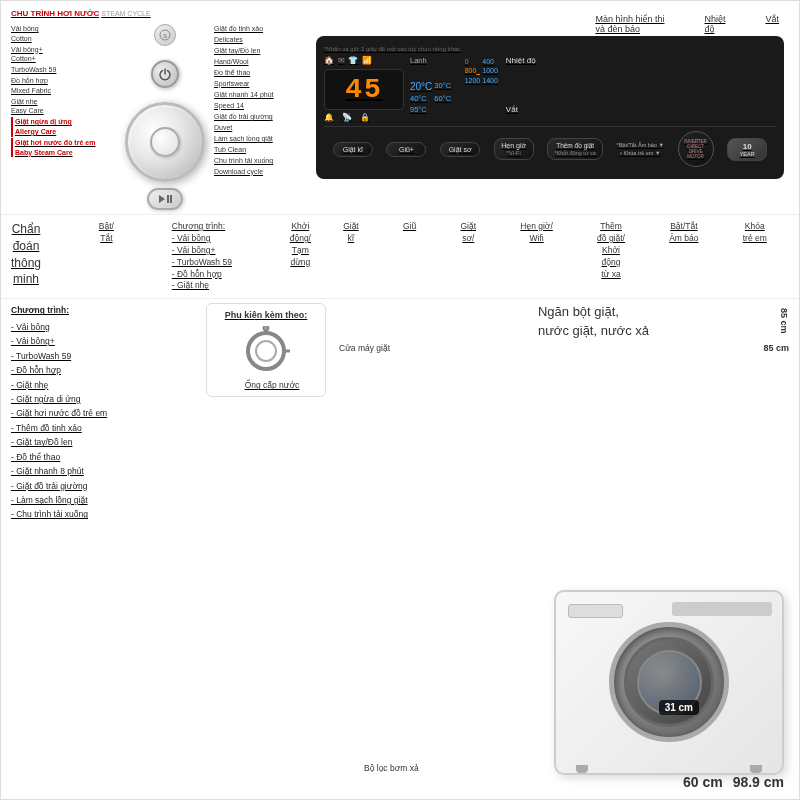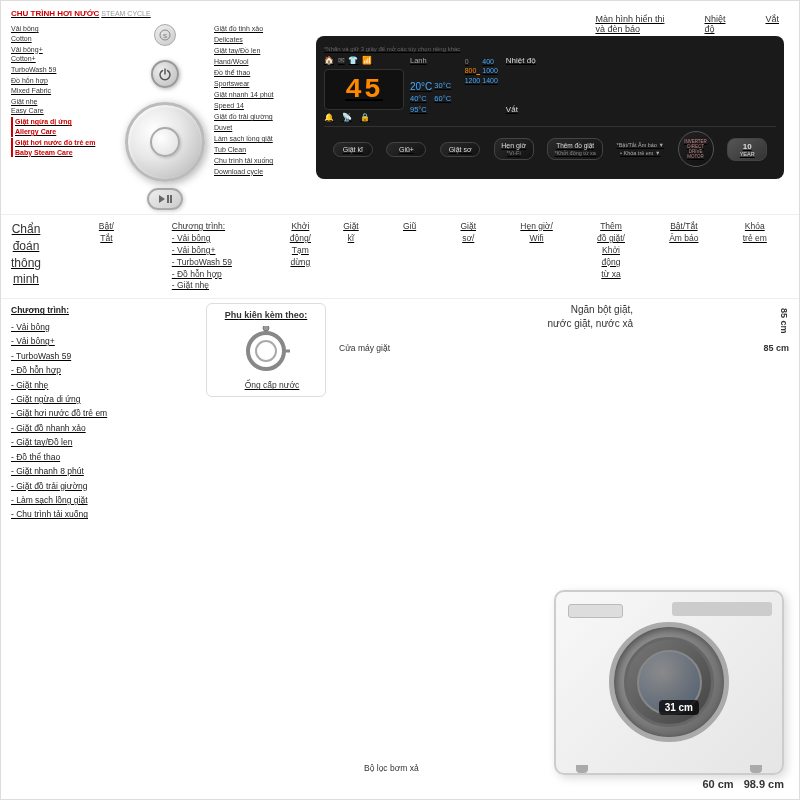--- a/index.html
+++ b/index.html
@@ -429,21 +429,21 @@
 
     <div style="width:185px; font-size:8.5px; line-height:1.7; color:#222;">
       <div style="font-weight:bold; margin-bottom:2px;">Chương trình:</div>
       <div>- Vải bông</div>
       <div>- Vải bông+</div>
       <div>- TurboWash 59</div>
       <div>- Đồ hỗn hợp</div>
       <div>- Giặt nhẹ</div>
       <div>- Giặt ngừa dị ứng</div>
       <div>- Giặt hơi nước đồ trẻ em</div>
-      <div>- Giặt đồ nhanh xảo</div>
+      <div>- Thêm đồ tinh xảo</div>
       <div>- Giặt tay/Đồ len</div>
       <div>  - Đồ thể thao</div>
       <div>- Giặt nhanh 8 phút</div>
       <div>- Giặt đồ trải giường</div>
       <div>- Làm sạch lồng giặt</div>
       <div>- Chu trình tải xuống</div>
     </div>
 
     <div style="flex:1; display:flex; gap:8px; position:relative;">
 
@@ -457,21 +457,21 @@
             <line x1="30" y1="7" x2="30" y2="2" stroke="#888" stroke-width="3"></line>
             <circle cx="30" cy="2" r="3" fill="#999" stroke="#777" stroke-width="1"></circle>
             <line x1="48" y1="25" x2="54" y2="25" stroke="#888" stroke-width="3"></line>
           </svg>
           <div class="hose-label">Ống cấp nước</div>
         </div>
       </div>
 
       <div style="flex:1; position:relative;">
 
-        <div style="position:absolute; top:0; right:156px; font-size:10px; color:#333; text-align:right; line-height:1.4;">Ngăn bột giặt,<br>nước giặt, nước xả</div>
+        <div style="position:absolute; top:0; right:140px; font-size:13px; color:#333; text-align:left; line-height:1.4;">Ngăn bột giặt,<br>nước giặt, nước xả</div>
         <div style="position:absolute; top:40px; left:5px; font-size:8.5px; color:#333; line-height:1.4;">Cửa máy giặt</div>
 
         <div style="position:absolute; bottom:20px; right:5px; width:230px; height:185px; background:linear-gradient(135deg,#f8f8f8,#e5e5e5); border-radius:10px; border:2px solid #ccc; box-shadow:3px 3px 10px rgba(0,0,0,0.15);">
 
           <div style="position:absolute; top:12px; left:12px; width:55px; height:14px; background:#ddd; border-radius:3px; border:1px solid #bbb;"></div>
 
           <div style="position:absolute; top:10px; right:10px; width:100px; height:14px; background:#ccc; border-radius:3px;"></div>
 
           <div style="position:absolute; top:30px; left:50%; transform:translateX(-50%); width:120px; height:120px; border-radius:50%; background:linear-gradient(135deg,#999,#666); border:5px solid #aaa; box-shadow:inset 2px 2px 8px rgba(0,0,0,0.5); display:flex; align-items:center; justify-content:center;">
             <div style="width:90px; height:90px; border-radius:50%; background:linear-gradient(135deg,#777,#444); border:3px solid #666; display:flex; align-items:center; justify-content:center;">
@@ -485,20 +485,20 @@
           </div>
         </div>
 
         <div style="position:absolute; bottom:80px; right:90px; background:rgba(0,0,0,0.75); color:white; font-size:10px; font-weight:bold; padding:2px 6px; border-radius:4px;">31 cm</div>
 
         <div style="position:absolute; bottom:22px; left:30px; font-size:8.5px; color:#333;">Bộ lọc bơm xả</div>
 
         <div style="position:absolute; top:5px; right:0; font-size:9px; color:#333; font-weight:bold; writing-mode:vertical-rl; text-orientation:mixed;">85 cm</div>
         <div style="position:absolute; right:0; top:40px; font-size:9px; color:#333; font-weight:bold;">85 cm</div>
 
-        <div style="position:absolute; bottom:5px; right:5px; display:flex; gap:10px; font-size:11px; color:#333; font-weight:bold;align-items:flex-end;">
+        <div style="position:absolute; bottom:5px; right:5px; display:flex; gap:10px; font-size:14px; color:#333; font-weight:bold;align-items:flex-end;">
           <span>60 cm</span>
           <span>98.9 cm</span>
         </div>
       </div>
     </div>
   </div>
 </div>
 
 </body></html>

